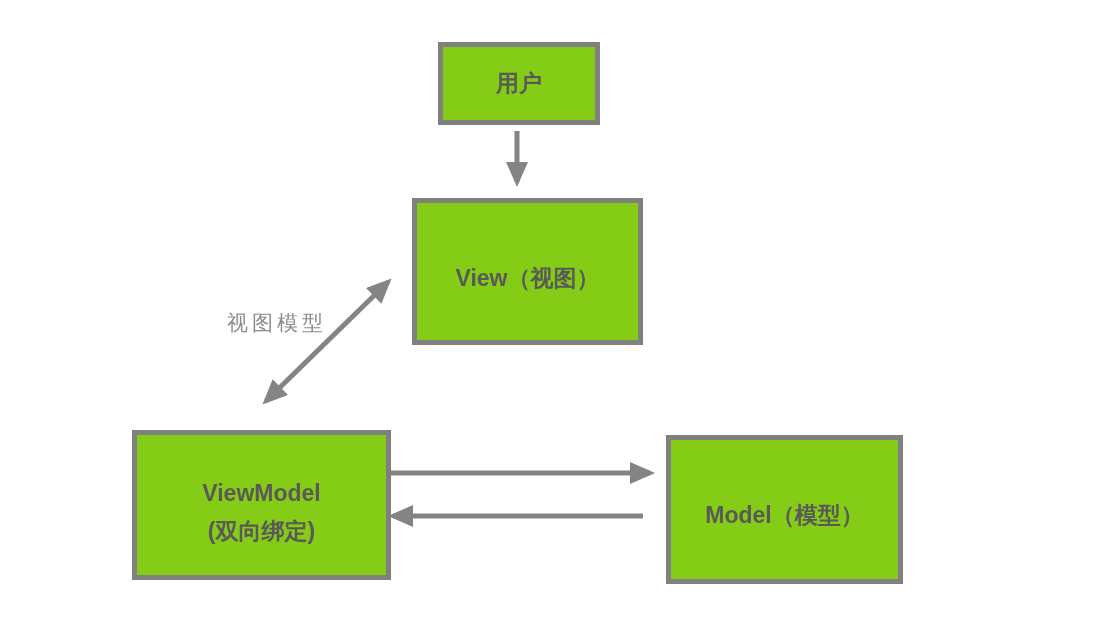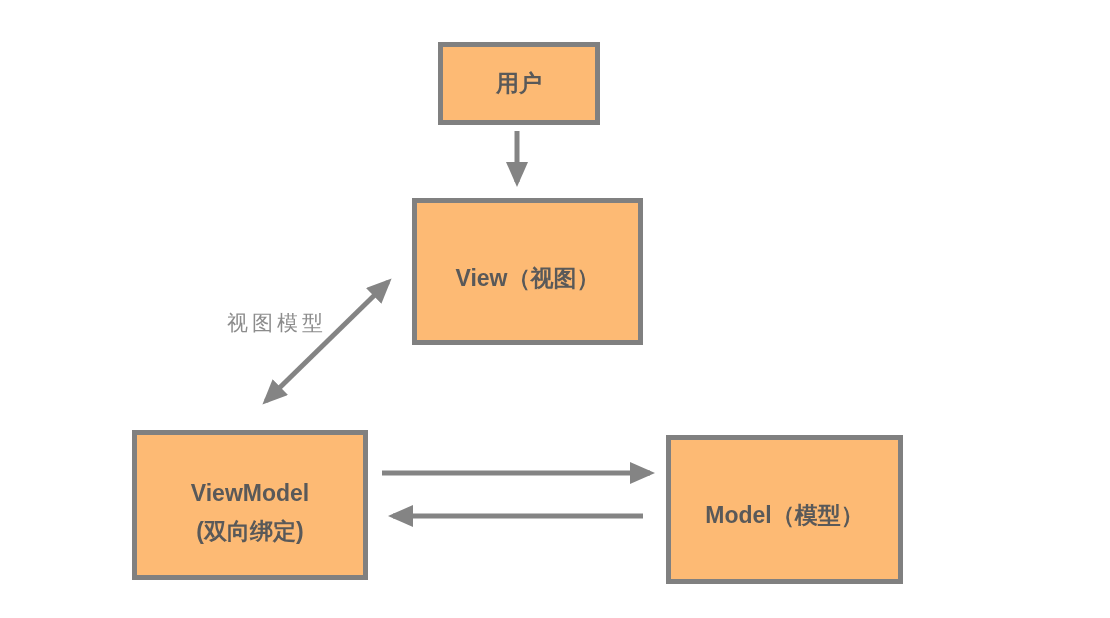--- a/index.html
+++ b/index.html
@@ -23,33 +23,33 @@
     height: 618px;
   }
   .arrow {
     stroke-width: 5;
     stroke-linecap: butt;
   }
   .box {
     position: absolute;
     box-sizing: border-box;
     border: 5px solid #808080;
-    background: #fdba74;
+    background: #84cc16;
     display: flex;
     flex-direction: column;
     align-items: center;
     justify-content: center;
     text-align: left;
     color: #595959;
     font-weight: 700;
     font-size: 23px;
   }
   .box-user      { left: 438px; top: 42px;  width: 162px; height: 83px; }
   .box-view      { left: 412px; top: 198px; width: 231px; height: 147px; padding-top: 14px; }
-  .box-viewmodel { left: 132px; top: 430px; width: 236px; height: 150px; padding-top: 14px; line-height: 38px; }
+  .box-viewmodel { left: 132px; top: 430px; width: 259px; height: 150px; padding-top: 14px; line-height: 38px; }
   .box-model     { left: 666px; top: 435px; width: 237px; height: 149px; padding-top: 12px; }
   .edge-label {
     position: absolute;
     left: 227px;
     top: 309px;
     color: #8c8c8c;
     font-size: 21px;
     font-weight: 400;
     letter-spacing: 4px;
     white-space: nowrap;

